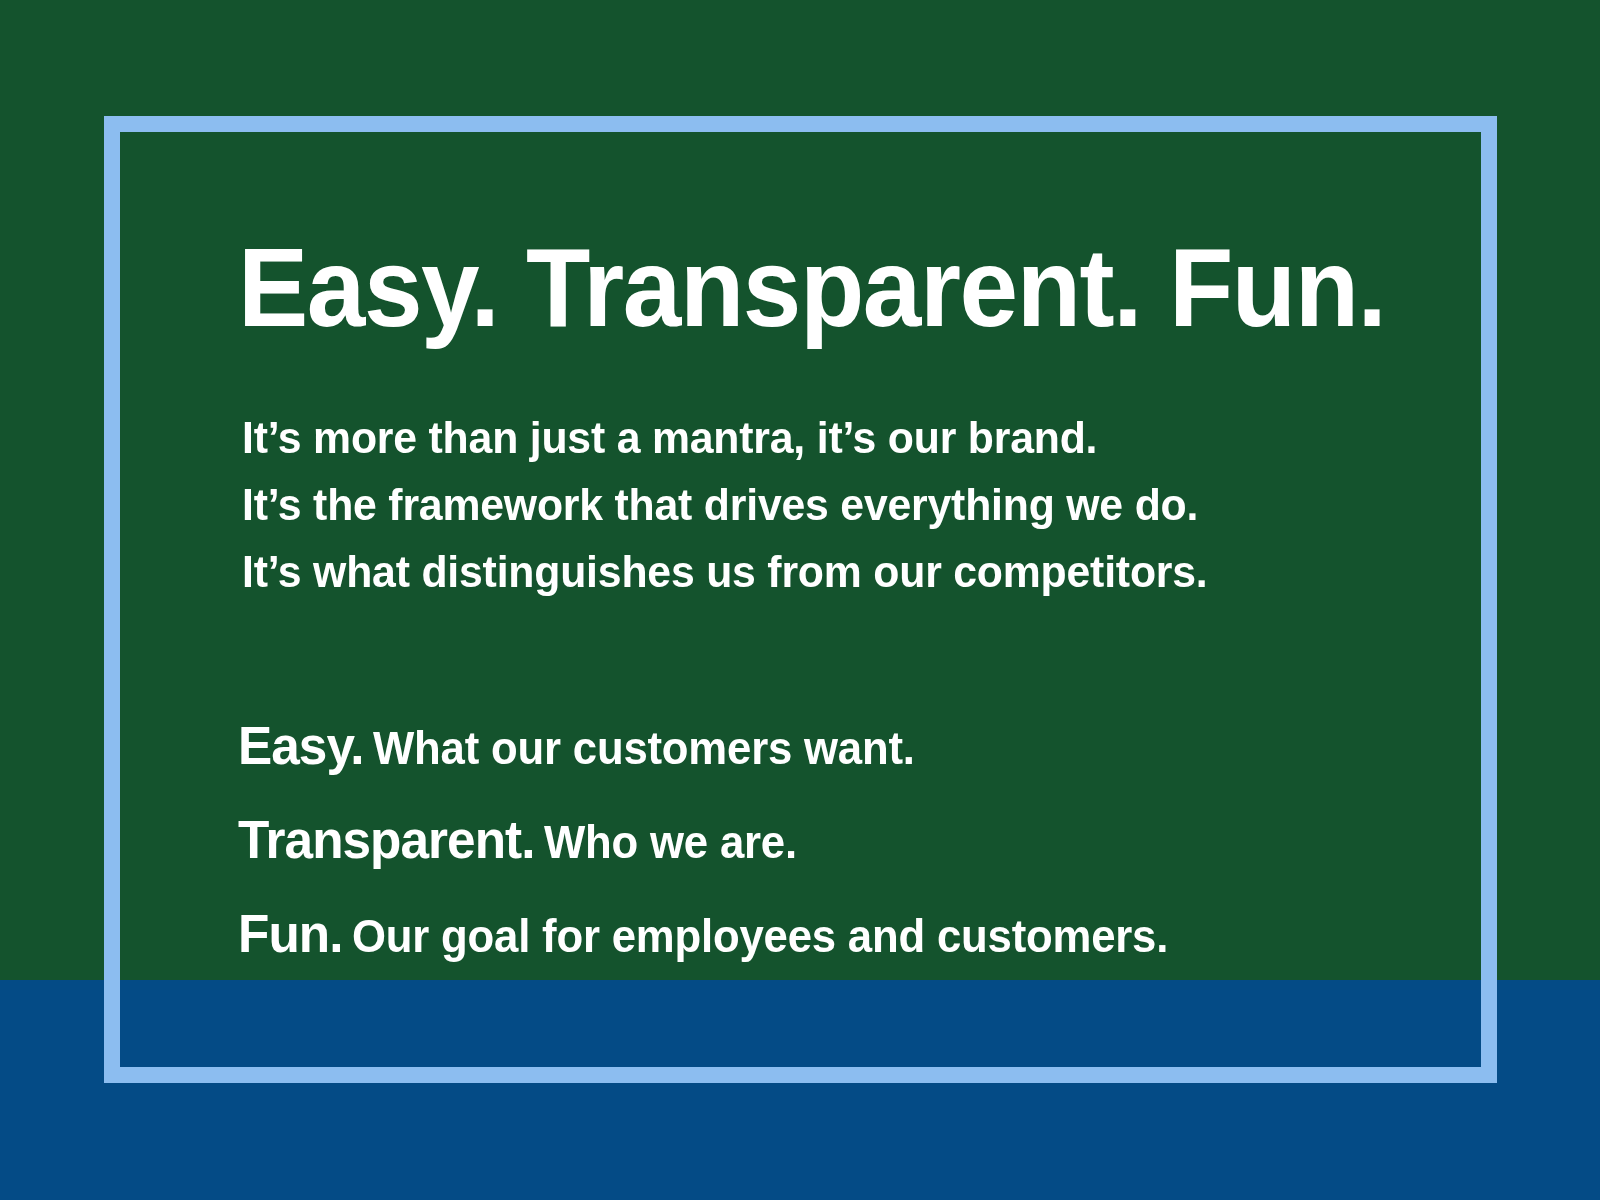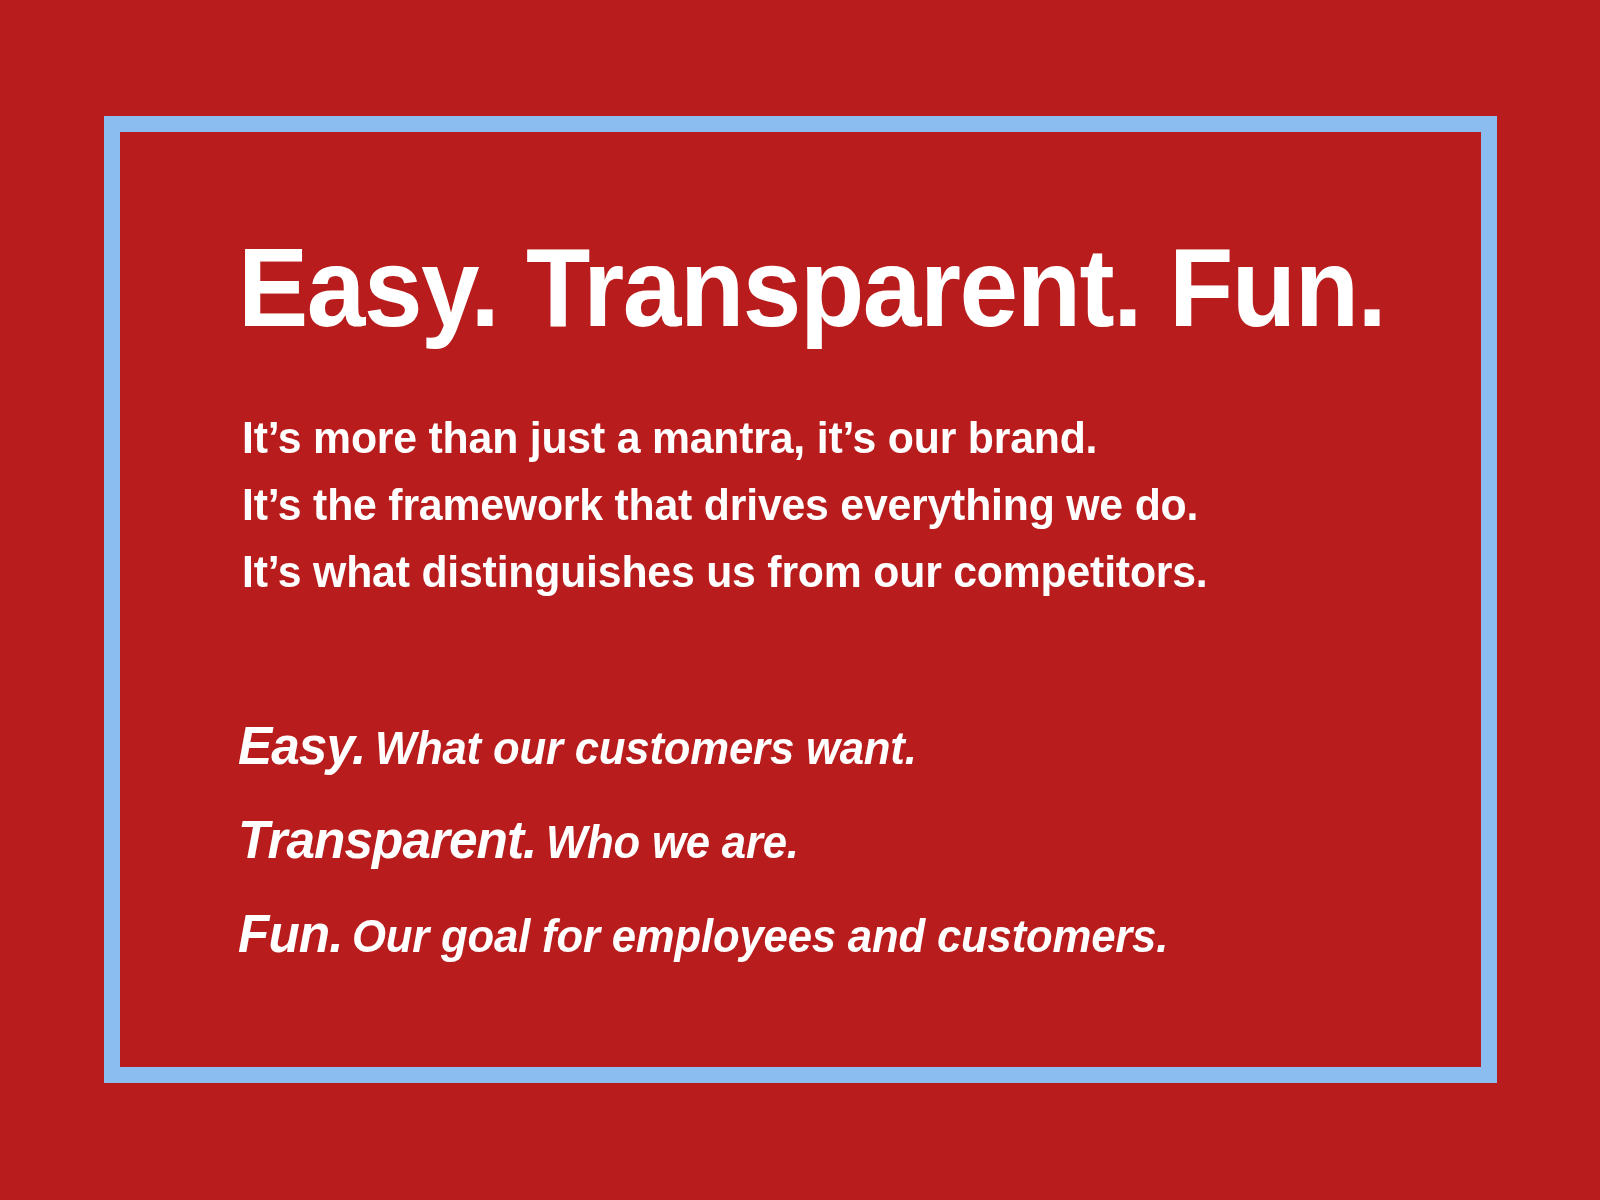--- a/index.html
+++ b/index.html
@@ -14,22 +14,22 @@
     overflow: hidden;
     background: #044b86;
     font-family: "Liberation Sans", "DejaVu Sans", sans-serif;
     -webkit-font-smoothing: antialiased;
   }
 
   
   .slide {
     position: relative;
     width: 1600px;
-    height: 1200px;
-    background: #b91c1c;
+    height: 980px;
+    background: #14532d;
   }
 
   
   .frame {
     position: absolute;
     left: 104px;
     top: 116px;
     width: 1393px;
     height: 967px;
     box-sizing: border-box;
@@ -74,21 +74,20 @@
     letter-spacing: -0.2px;
     white-space: nowrap;
     transform: scaleX(0.95);
     transform-origin: left center;
   }
 
   
   .definitions {
     margin: 0;
     padding-top: 96px;
-    font-style: italic;
   }
 
   .def-line {
     color: #ffffff;
     font-family: "Liberation Sans Narrow", "Liberation Sans", "DejaVu Sans Condensed", "DejaVu Sans", sans-serif;
     line-height: 80px;
     white-space: nowrap;
     transform: scaleX(0.95);
     transform-origin: left center;
   }

